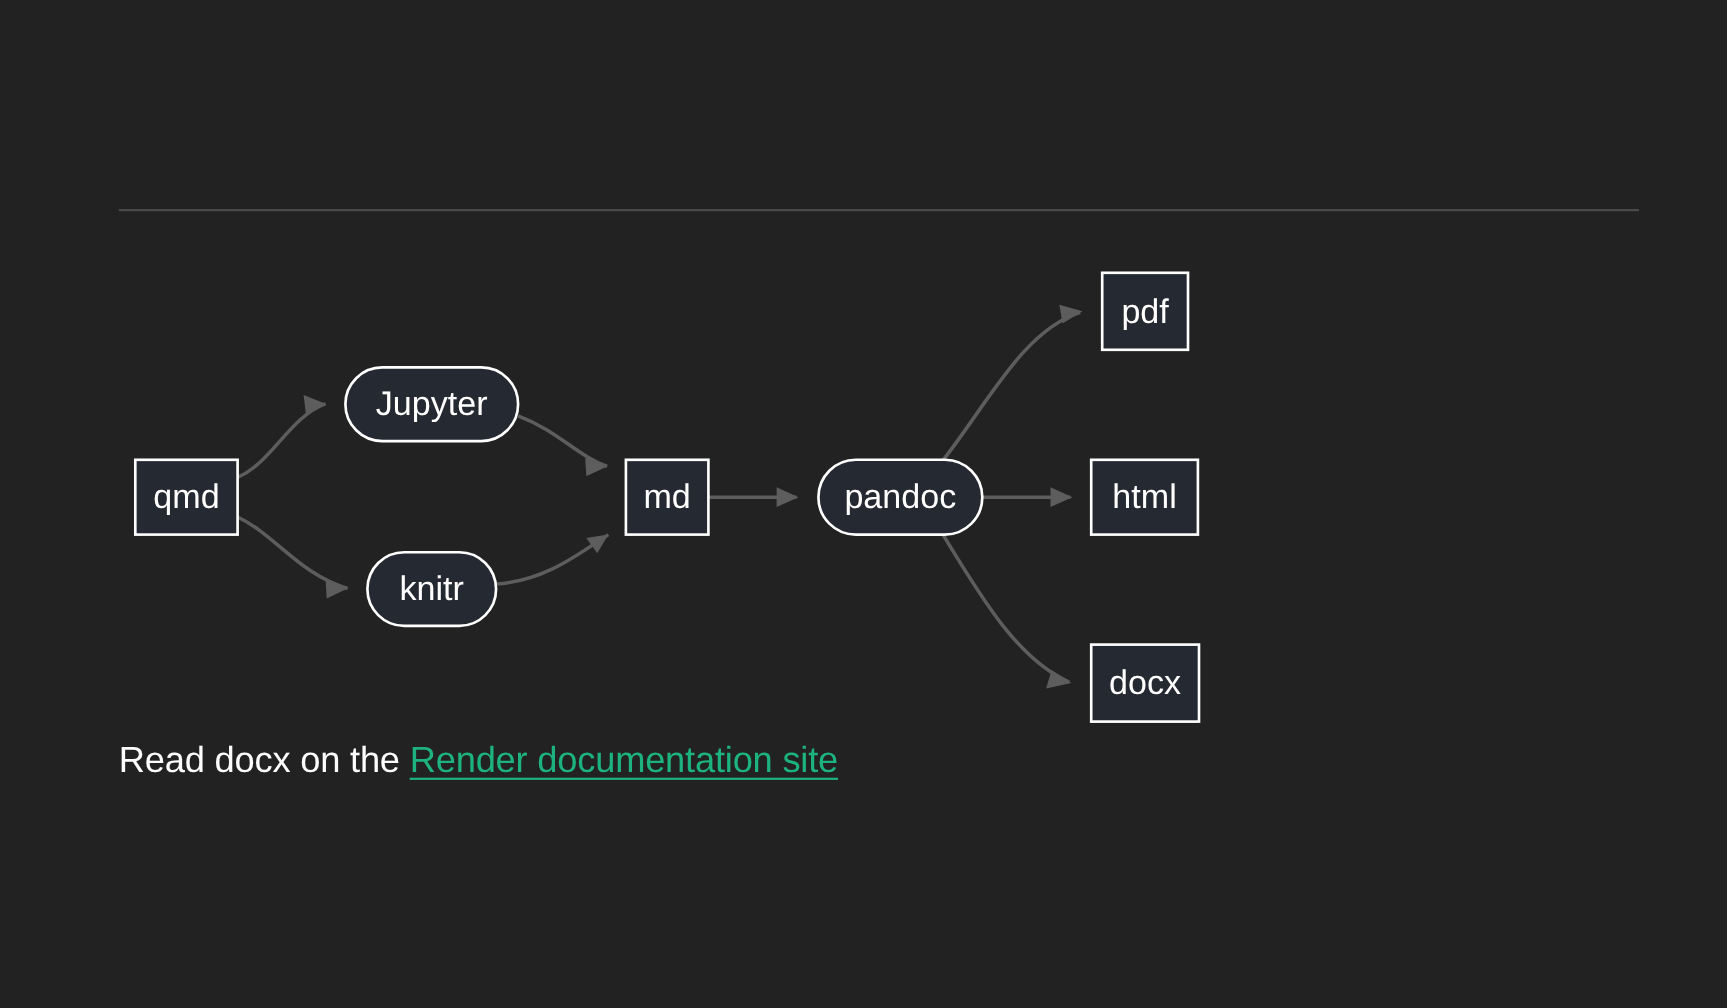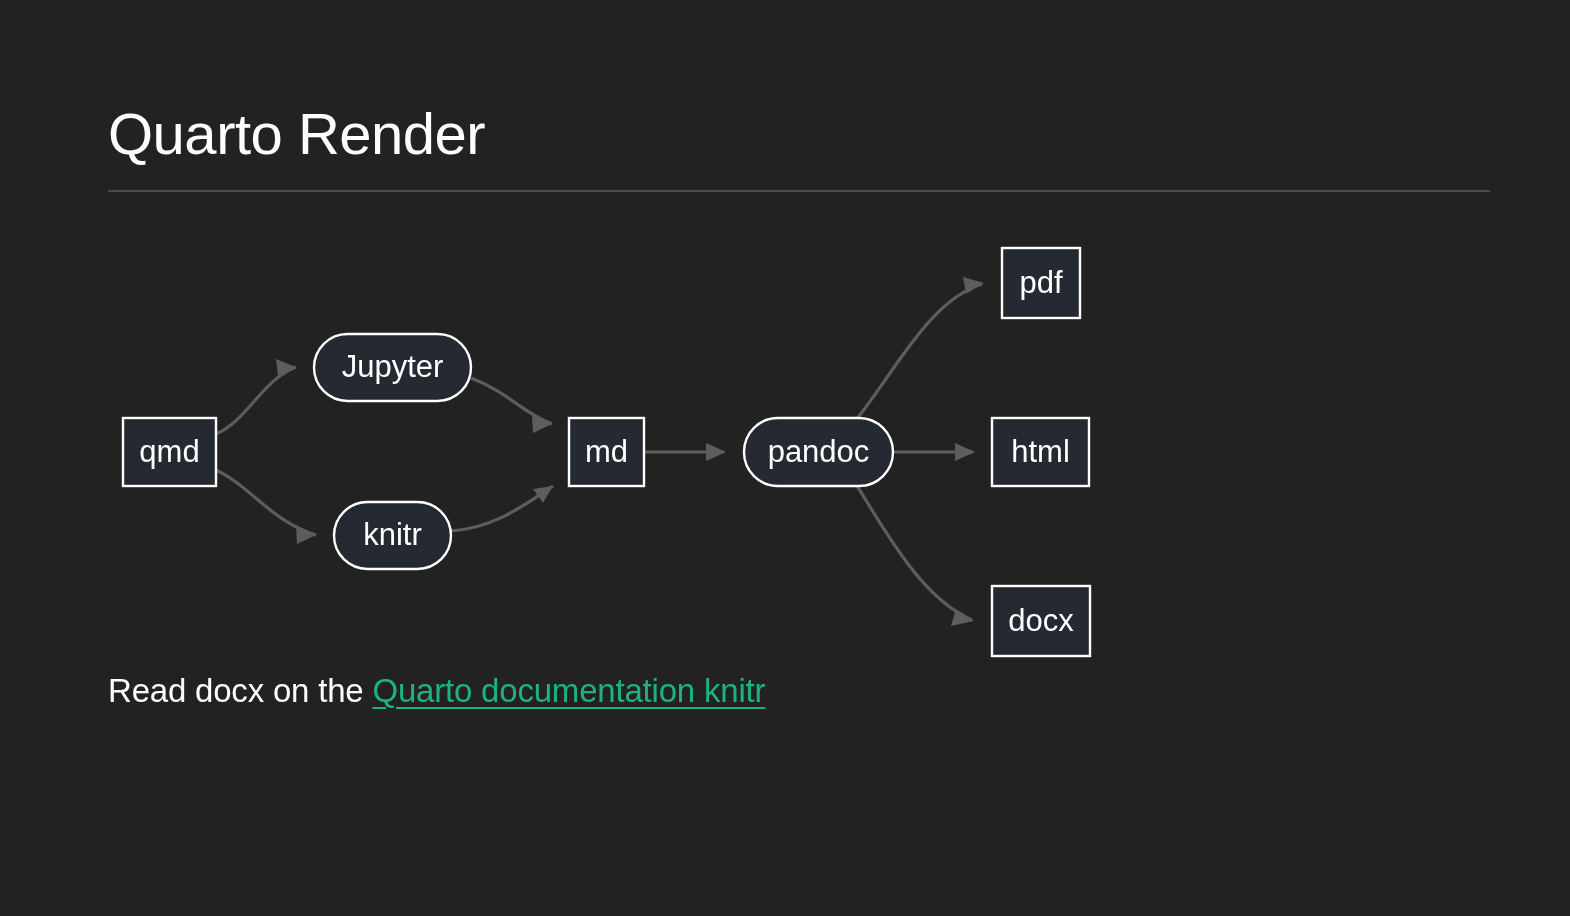--- a/index.html
+++ b/index.html
@@ -87,21 +87,20 @@
     text-decoration: underline;
     text-underline-offset: 5px;
     text-decoration-thickness: 2px;
   }
 </style>
 </head>
 <body>
 
 <div class="slide">
 
-  <div class="slide-title">Quarto Render</div>
   <div class="title-rule"></div>
 
   <div class="diagram-wrap">
     <svg class="diagram-svg" width="1570" height="916" viewBox="0 0 1570 916">
 
       <g>
         <path class="edge-path" d="M 216 434 C 248 420, 262 380, 296 367"></path>
         <path class="edge-head" d="M 296 367 L 276 359 L 278 376 Z"></path>
       </g>
 
@@ -176,15 +175,15 @@
       </g>
 
       <g>
         <rect class="node-shape" x="992" y="586" width="98" height="70" rx="0"></rect>
         <text class="node-label" x="1041" y="623">docx</text>
       </g>
 
     </svg>
   </div>
 
-  <div class="footer-text"><span>Read docx on the </span><a class="footer-link" href="#">Quarto documentation knitr</a></div>
+  <div class="footer-text"><span>Read docx on the </span><a class="footer-link" href="#">Render documentation site</a></div>
 
 </div>
 
 </body></html>

